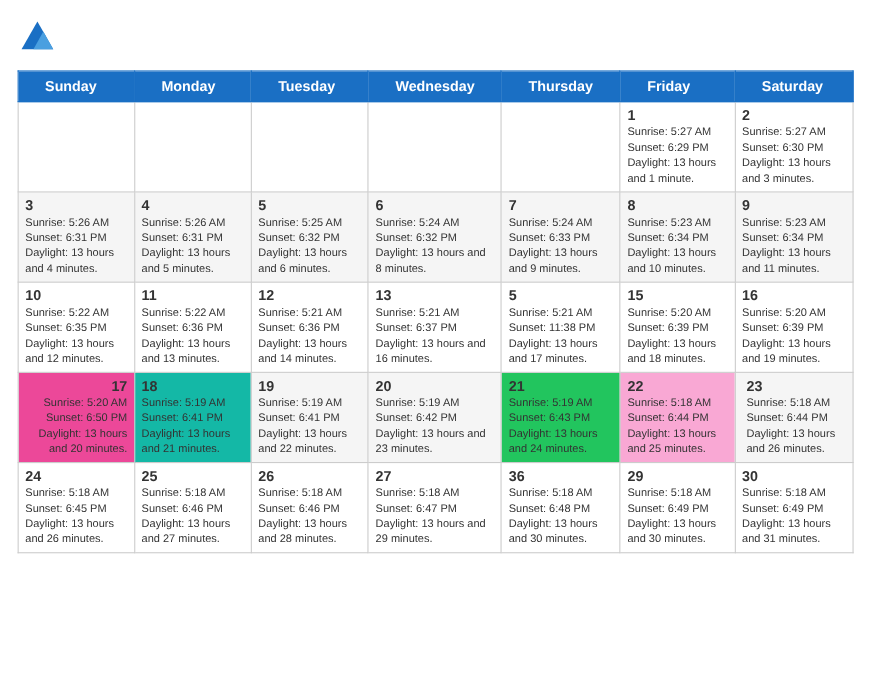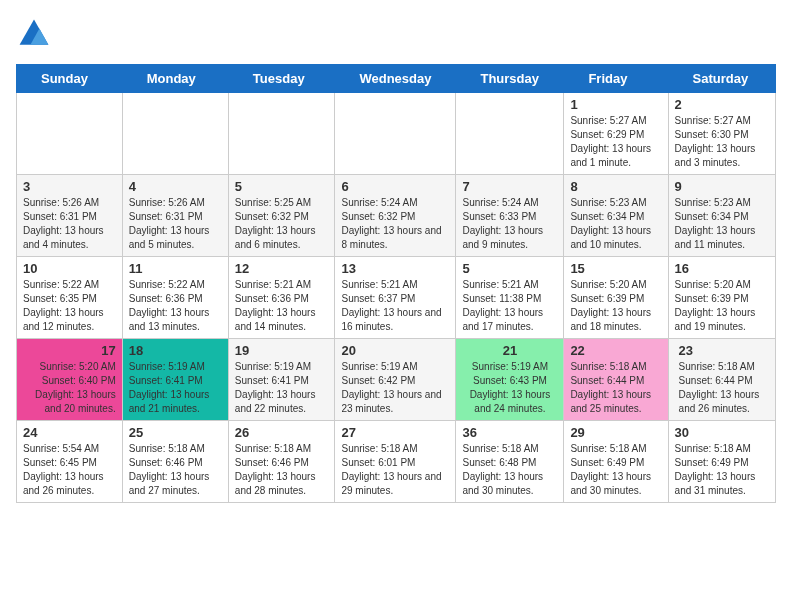--- a/index.html
+++ b/index.html
@@ -232,42 +232,42 @@
           <span class="day-num">16</span>
           <div class="day-info">Sunrise: 5:20 AM
 Sunset: 6:39 PM
 Daylight: 13 hours and 19 minutes.</div>
         </td>
       </tr>
       <tr>
         <td style="background: #ec4899; text-align: right;">
           <span class="day-num">17</span>
           <div class="day-info">Sunrise: 5:20 AM
-Sunset: 6:40 PM
+Sunset: 6:50 PM
 Daylight: 13 hours and 20 minutes.</div>
         </td>
         <td style="background: #14b8a6;">
           <span class="day-num">18</span>
           <div class="day-info">Sunrise: 5:19 AM
 Sunset: 6:41 PM
 Daylight: 13 hours and 21 minutes.</div>
         </td>
         <td style="background: rgb(245, 245, 245);">
           <span class="day-num">19</span>
           <div class="day-info">Sunrise: 5:19 AM
 Sunset: 6:41 PM
 Daylight: 13 hours and 22 minutes.</div>
         </td>
         <td style="background: rgb(245, 245, 245);">
           <span class="day-num">20</span>
           <div class="day-info">Sunrise: 5:19 AM
 Sunset: 6:42 PM
 Daylight: 13 hours and 23 minutes.</div>
         </td>
-        <td style="background: #86efac; text-align: center;">
+        <td style="background: #22c55e;">
           <span class="day-num">21</span>
           <div class="day-info">Sunrise: 5:19 AM
 Sunset: 6:43 PM
 Daylight: 13 hours and 24 minutes.</div>
         </td>
         <td style="background: #f9a8d4;">
           <span class="day-num">22</span>
           <div class="day-info">Sunrise: 5:18 AM
 Sunset: 6:44 PM
 Daylight: 13 hours and 25 minutes.</div>
@@ -275,40 +275,40 @@
         <td style="background: rgb(245, 245, 245); padding-left: 10px;">
           <span class="day-num">23</span>
           <div class="day-info">Sunrise: 5:18 AM
 Sunset: 6:44 PM
 Daylight: 13 hours and 26 minutes.</div>
         </td>
       </tr>
       <tr>
         <td>
           <span class="day-num">24</span>
-          <div class="day-info">Sunrise: 5:54 AM
+          <div class="day-info">Sunrise: 5:18 AM
 Sunset: 6:45 PM
 Daylight: 13 hours and 26 minutes.</div>
         </td>
         <td>
           <span class="day-num">25</span>
           <div class="day-info">Sunrise: 5:18 AM
 Sunset: 6:46 PM
 Daylight: 13 hours and 27 minutes.</div>
         </td>
         <td>
           <span class="day-num">26</span>
           <div class="day-info">Sunrise: 5:18 AM
 Sunset: 6:46 PM
 Daylight: 13 hours and 28 minutes.</div>
         </td>
         <td>
           <span class="day-num">27</span>
           <div class="day-info">Sunrise: 5:18 AM
-Sunset: 6:01 PM
+Sunset: 6:47 PM
 Daylight: 13 hours and 29 minutes.</div>
         </td>
         <td>
           <span class="day-num">36</span>
           <div class="day-info">Sunrise: 5:18 AM
 Sunset: 6:48 PM
 Daylight: 13 hours and 30 minutes.</div>
         </td>
         <td>
           <span class="day-num">29</span>

